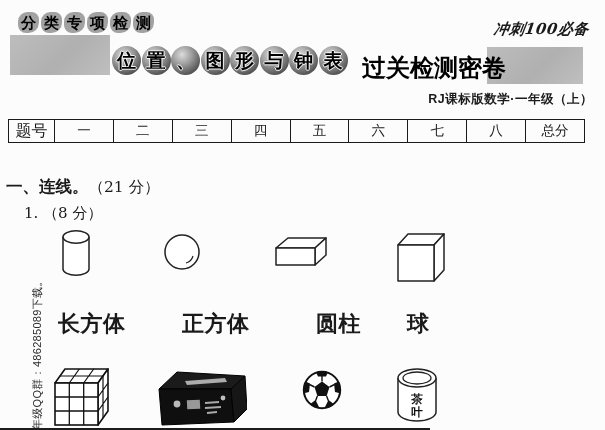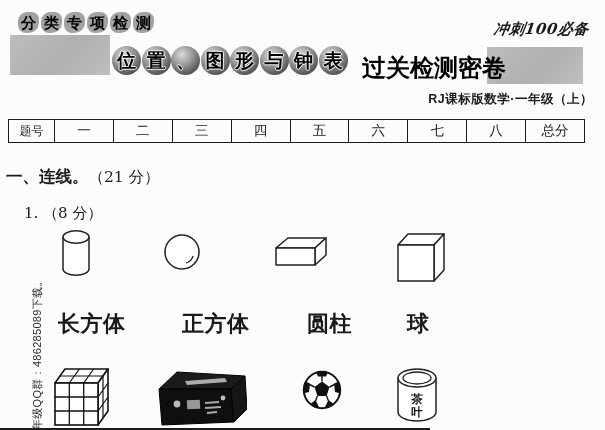--- a/index.html
+++ b/index.html
@@ -40,23 +40,23 @@
   }
   .edition { position:absolute; right:12px; top:91px; font-size:12.5px; font-weight:bold; letter-spacing:0.5px; }
   
   table.score {
     position:absolute; left:8px; top:119px; width:577px;
     border-collapse:collapse; table-layout:fixed;
     font-family:"DejaVu Serif", serif; font-size:13.5px;
   }
   table.score td { border:1.5px solid #1a1a1a; text-align:center; height:22px; padding:0; }
   table.score tr:last-child td { height:23px; }
-  table.score td.first { width:46px; font-size:12px;margin-left:21px; }
-  
-  .sec-heading { position:absolute; left:6px; top:166px; font-size:16.5px; }
+  table.score td.first { width:46px; font-size:16px;margin-left:21px; }
+  
+  .sec-heading { position:absolute; left:6px; top:176px; font-size:16.5px; }
   .sec-heading .b { font-weight:bold; }
   .sec-heading .p { font-family:"DejaVu Serif", serif; font-size:15.5px; }
   .q1 { position:absolute; left:24px; top:204px; font-size:15px; font-family:"DejaVu Serif", serif; }
   
   .fig { position:absolute; }
   .shape-label { position:absolute; top:309px; font-size:22px; font-weight:bold; letter-spacing:0.5px; }
   
   .side-note {
     position:absolute; left:30px; top:430px; width:192px; height:15px;
     transform:rotate(-90deg); transform-origin:top left;
@@ -139,21 +139,21 @@
   </svg>
 
   <svg class="fig" style="left:396px; top:231px;" width="50" height="52" viewBox="0 0 50 52">
     <path d="M2 14 L12 3 L48 3 L38 14 Z" fill="#fff" stroke="#222" stroke-width="1.5" stroke-linejoin="round"></path>
     <path d="M38 14 L48 3 L48 39 L38 50 Z" fill="#fff" stroke="#222" stroke-width="1.5" stroke-linejoin="round"></path>
     <path d="M2 14 L38 14 L38 50 L2 50 Z" fill="#fff" stroke="#222" stroke-width="1.5" stroke-linejoin="round"></path>
   </svg>
 
   <span class="shape-label" style="left:58px;">长方体</span>
   <span class="shape-label" style="left:182px;">正方体</span>
-  <span class="shape-label" style="left:307px;">圆柱</span>
+  <span class="shape-label" style="left:316px;">圆柱</span>
   <span class="shape-label" style="left:407px;">球</span>
 
   <svg class="fig" style="left:53px; top:366px;" width="56" height="62" viewBox="0 0 56 62">
     <path d="M2 17 L12 3 L55 3 L45 17 Z" fill="#fff" stroke="#111" stroke-width="1.6" stroke-linejoin="round"></path>
     <path d="M45 17 L55 3 L55 45 L45 59 Z" fill="#fff" stroke="#111" stroke-width="1.6" stroke-linejoin="round"></path>
     <rect x="2" y="17" width="43" height="42" fill="#fff" stroke="#111" stroke-width="1.6"></rect>
     <path d="M16.3 17 V59 M30.7 17 V59 M2 31 H45 M2 45 H45" stroke="#111" stroke-width="1.3" fill="none"></path>
     <path d="M16.3 17 L26.3 3 M30.7 17 L40.7 3 M7 10 L50 10" stroke="#111" stroke-width="1.2" fill="none"></path>
     <path d="M45 31 L55 17 M45 45 L55 31 M50 10 L50 52" stroke="#111" stroke-width="1.2" fill="none"></path>
   </svg>

